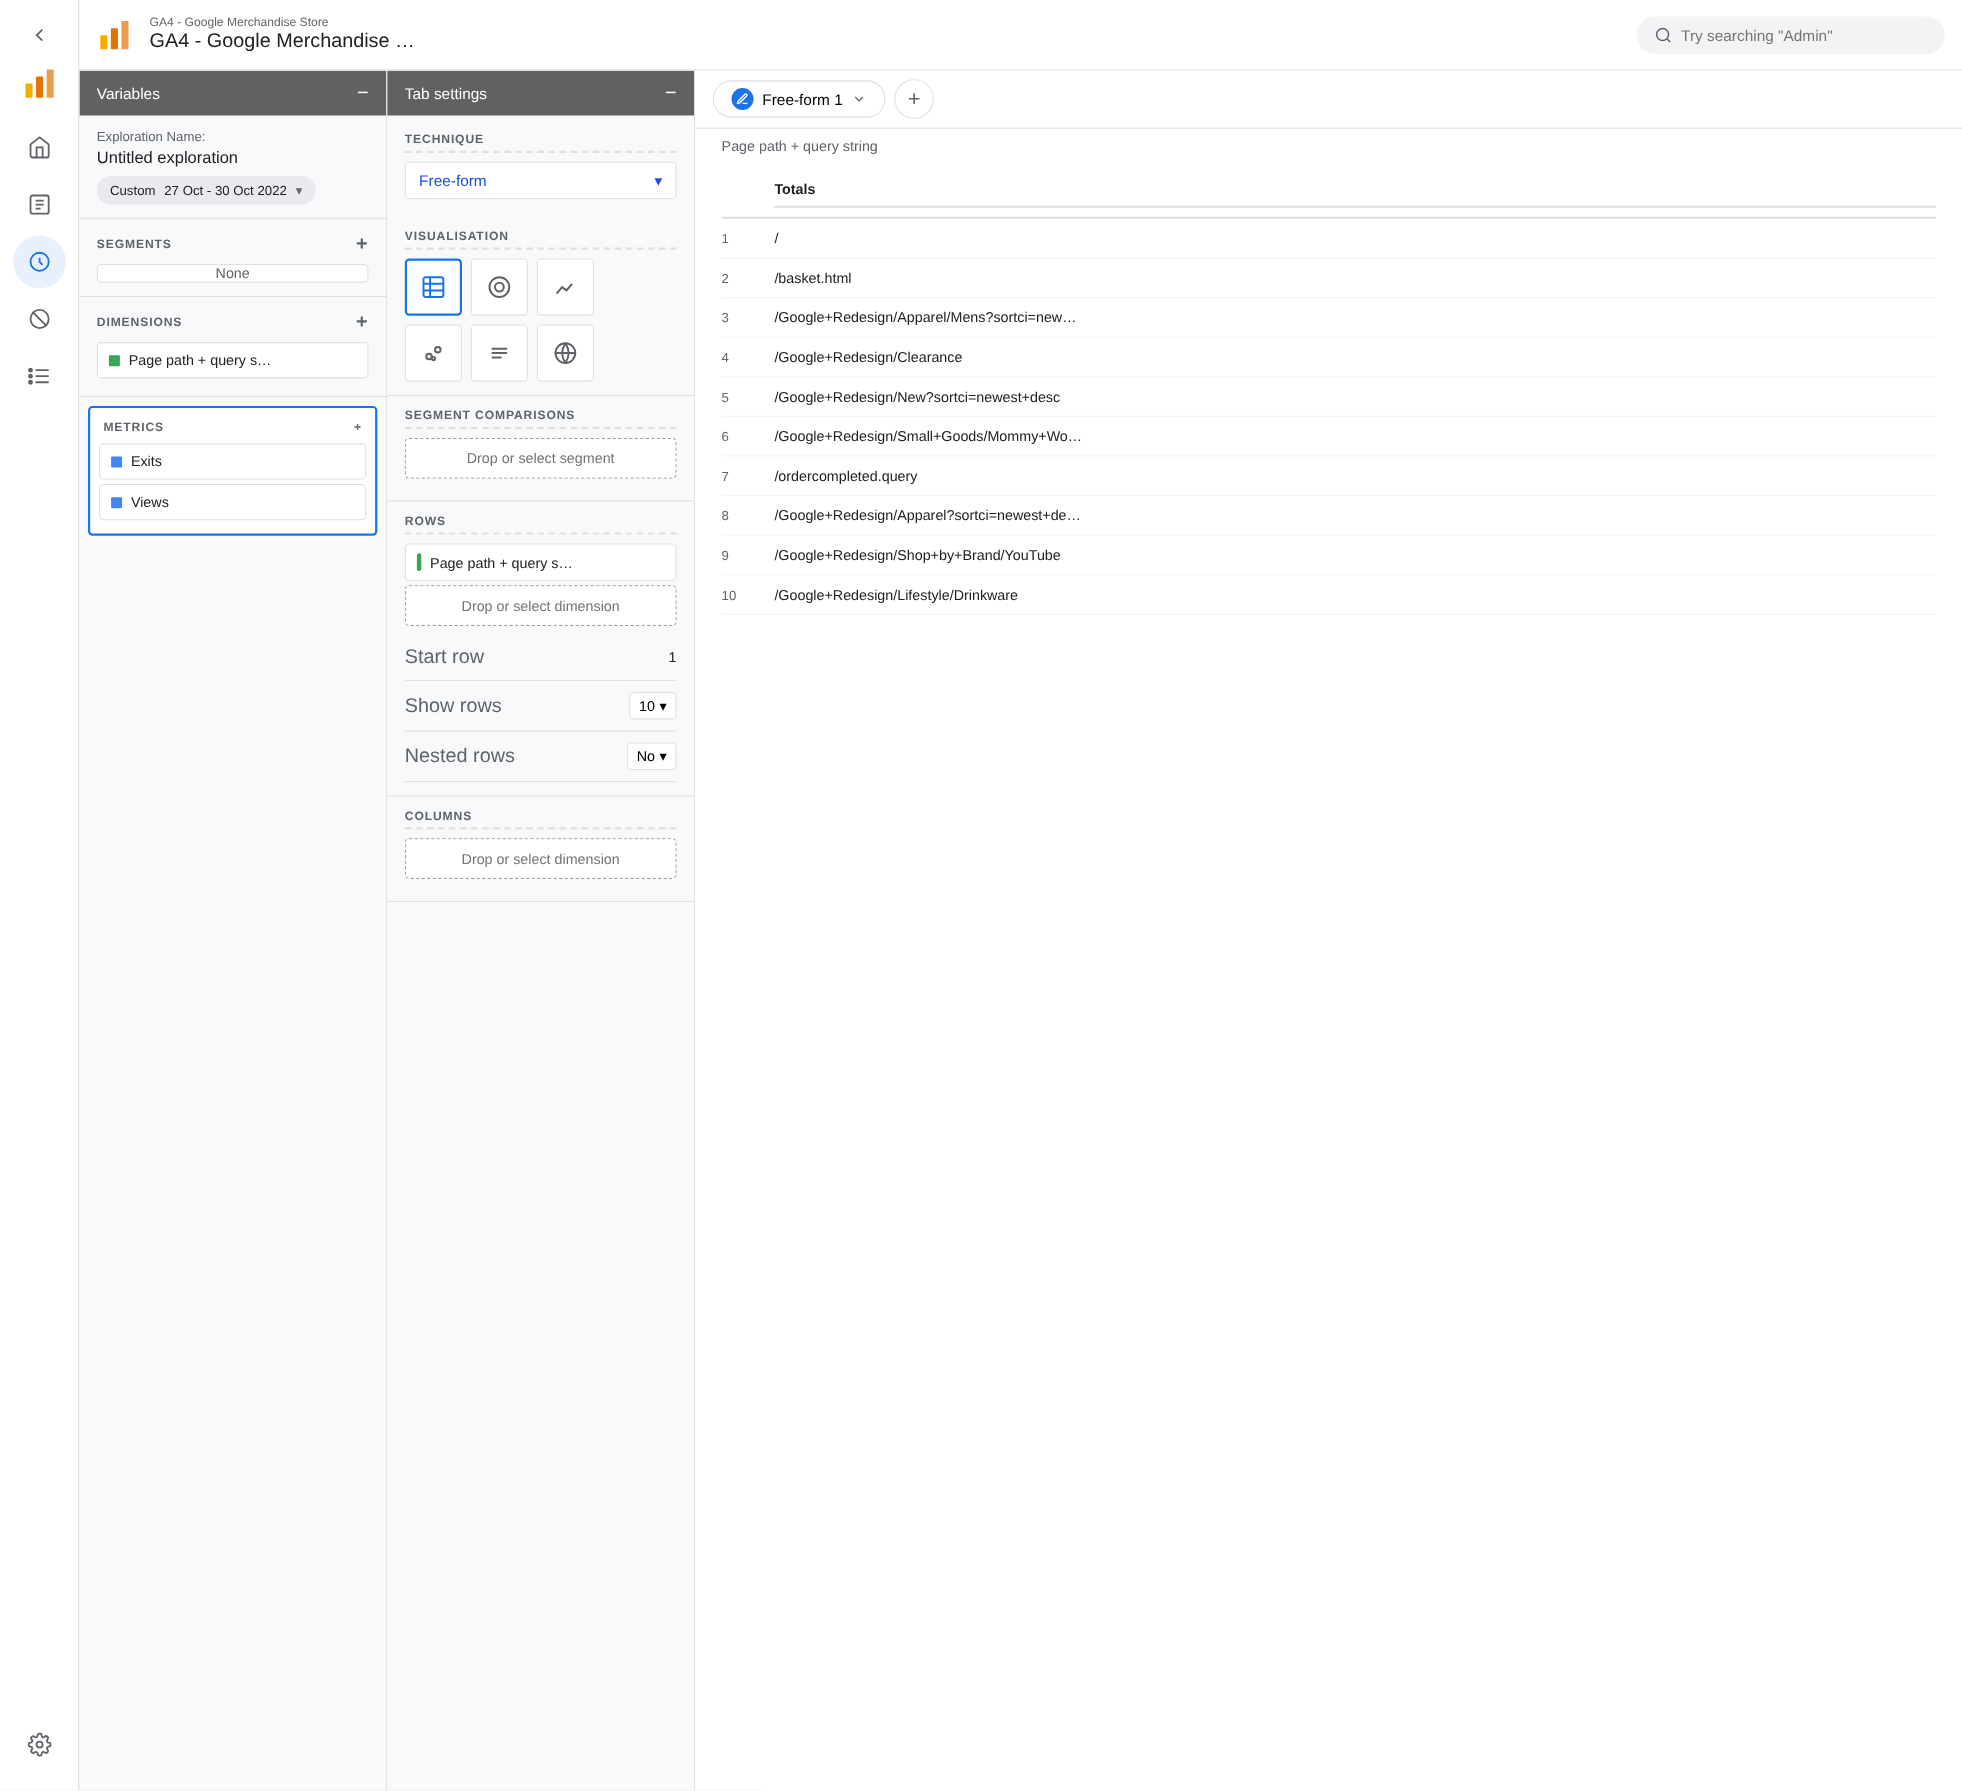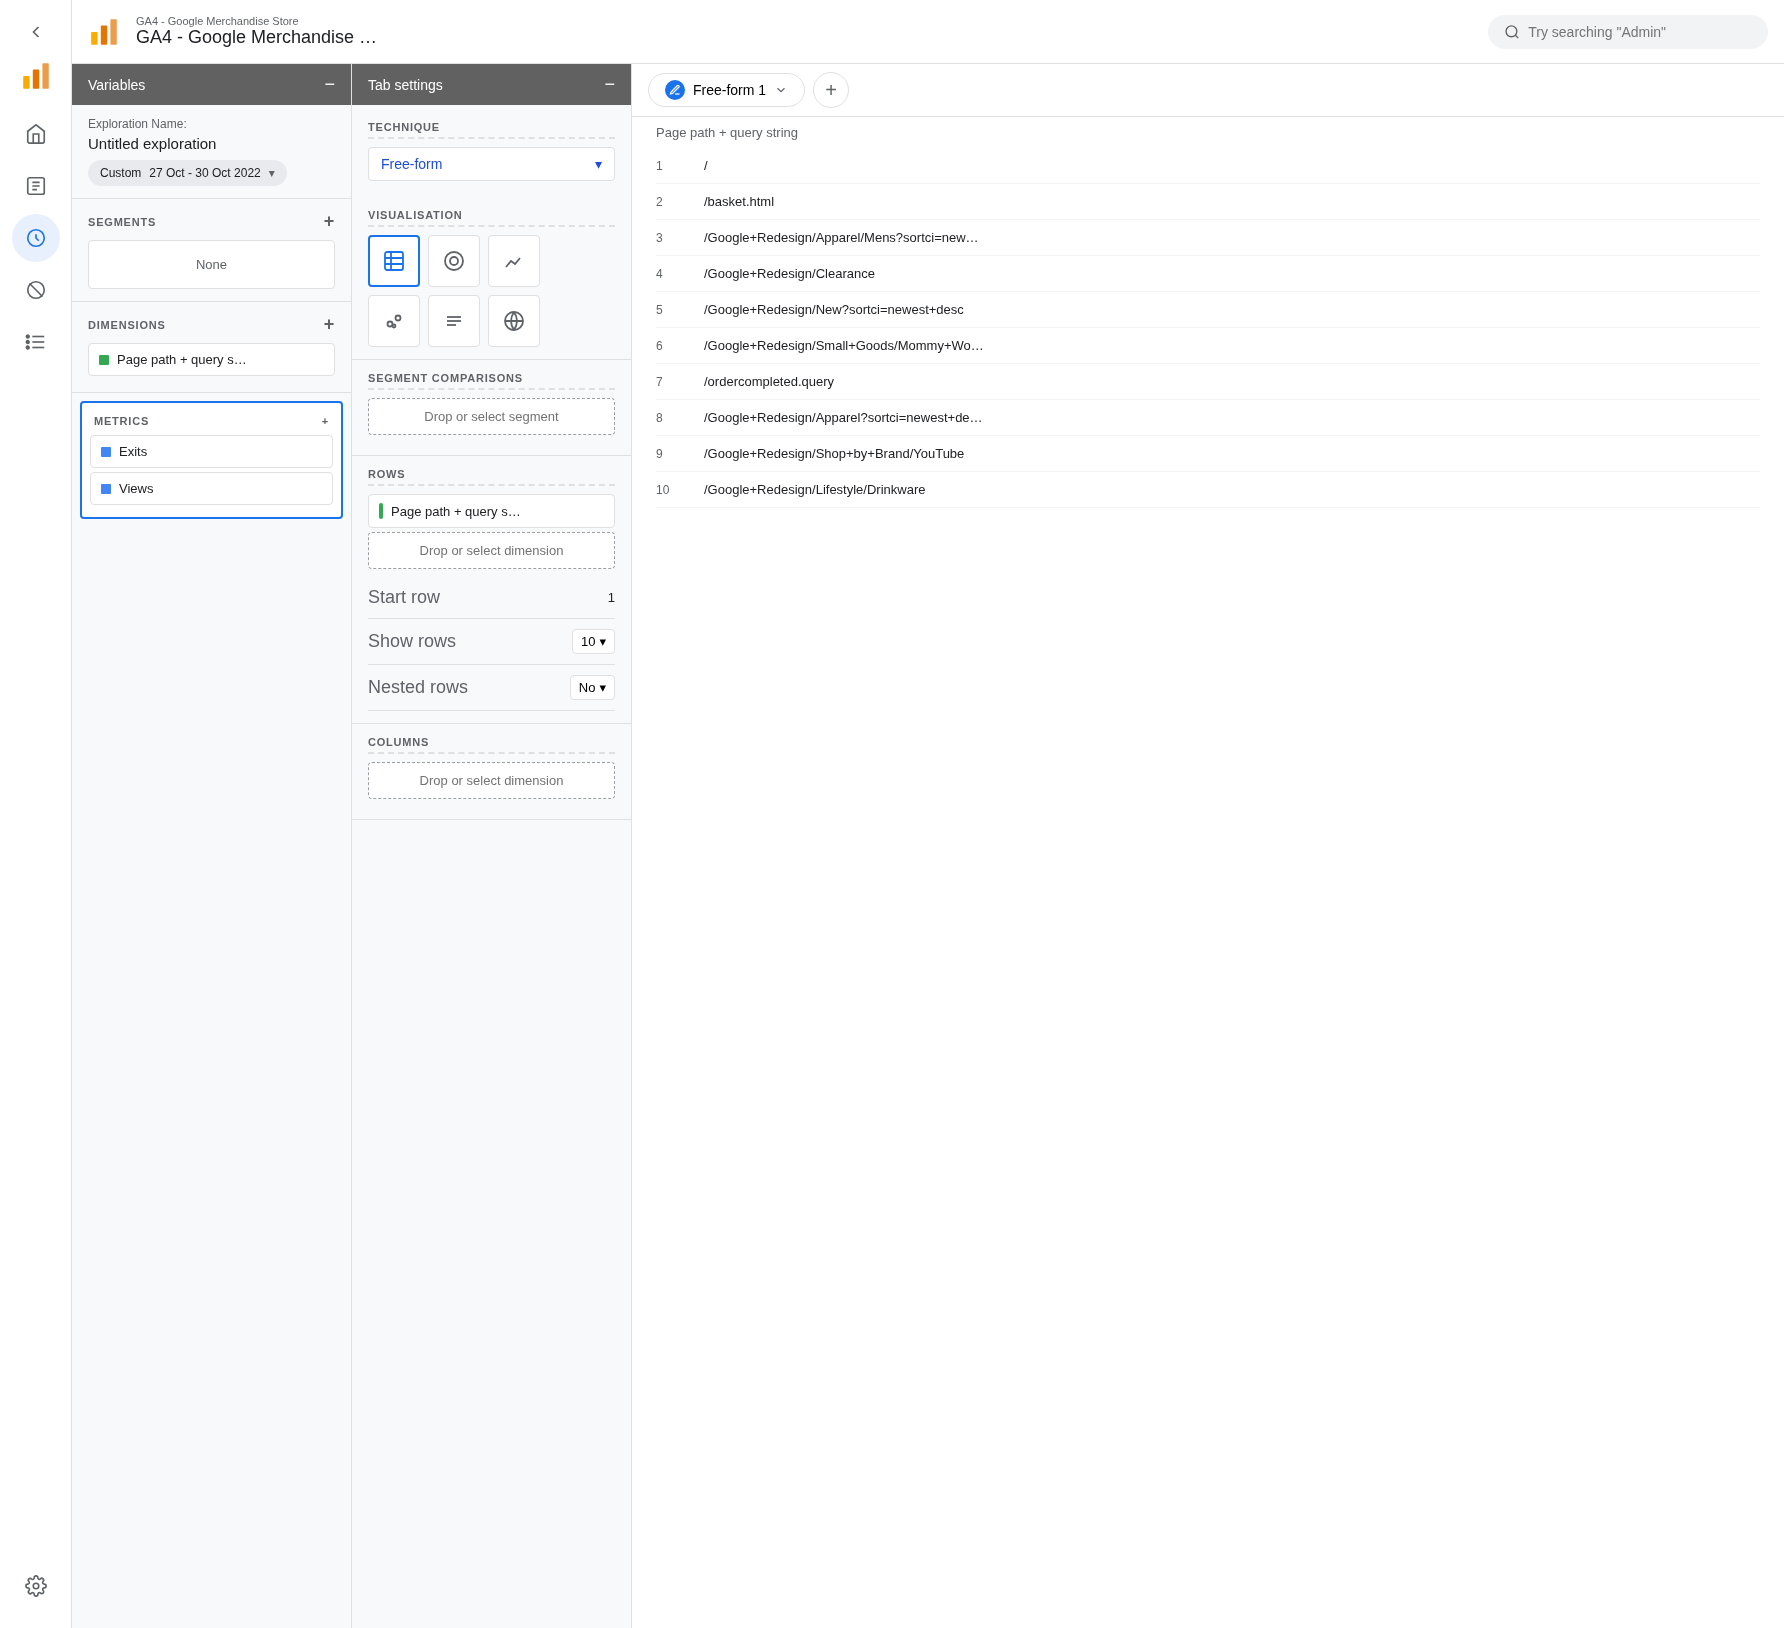--- a/index.html
+++ b/index.html
@@ -37,21 +37,21 @@
     .section { padding: 12px 16px; border-bottom: 1px solid #e0e0e0; }
     .section-label { font-size: 11px; font-weight: 600; color: #5f6368; letter-spacing: 0.8px; text-transform: uppercase; display: flex; align-items: center; justify-content: space-between; margin-bottom: 8px; }
     .section-label .add-btn { cursor: pointer; color: #5f6368; font-size: 18px; }
 
     .exploration-name-label { font-size: 12px; color: #5f6368; }
     .exploration-name-value { font-size: 15px; color: #202124; font-weight: 400; margin-top: 4px; }
 
     .date-pill { display: inline-flex; align-items: center; gap: 8px; background: #e8eaed; border-radius: 16px; padding: 6px 12px; font-size: 12px; color: #202124; cursor: pointer; margin-top: 8px; }
     .date-pill .arrow { color: #5f6368; }
 
-    .chip { background: #fff; border: 1px solid #e0e0e0; border-radius: 4px; padding: 16px 12px; font-size: 13px; color: #5f6368; text-align: center; }
+    .chip { background: #fff; border: 1px solid #e0e0e0; border-radius: 4px; padding: 0 12px; font-size: 13px; color: #5f6368; text-align: center; }
 
     .dim-item { background: #fff; border: 1px solid #e0e0e0; border-radius: 4px; padding: 8px 10px; font-size: 13px; color: #202124; display: flex; align-items: center; gap: 8px; margin-bottom: 4px; }
     .dim-dot { width: 10px; height: 10px; background: #34a853; border-radius: 1px; flex-shrink: 0; }
     .metric-dot { width: 10px; height: 10px; background: #4285f4; border-radius: 1px; flex-shrink: 0; }
 
     .metrics-section { border: 2px solid #1a73e8; border-radius: 4px; padding: 8px; margin: 8px; background: #fff; }
     .metrics-section-header { font-size: 11px; font-weight: 600; color: #5f6368; letter-spacing: 0.8px; text-transform: uppercase; display: flex; align-items: center; justify-content: space-between; margin-bottom: 8px; padding: 4px 4px 0; }
 
     
     .technique-section { padding: 16px 16px; }
@@ -332,20 +332,24 @@
           <svg width="14" height="14" viewBox="0 0 24 24" fill="none" stroke="#5f6368" stroke-width="2">
               <path d="M6 9l6 6 6-6"></path>
             </svg>
         </div>
         <div class="tab-add">+</div>
       </div>
 
       <div class="report-subtitle">Page path + query string</div>
 
       <div class="report-table">
+        <div class="table-header">
+          <div class="col-num"></div>
+          <div class="col-path table-header col-totals" style="font-weight:600">Totals</div>
+        </div>
         <div id="report-rows">
             <div class="table-row-data">
       <div class="col-num">1</div>
       <div class="col-path">/</div>
     </div>
             <div class="table-row-data">
       <div class="col-num">2</div>
       <div class="col-path">/basket.html</div>
     </div>
             <div class="table-row-data">

